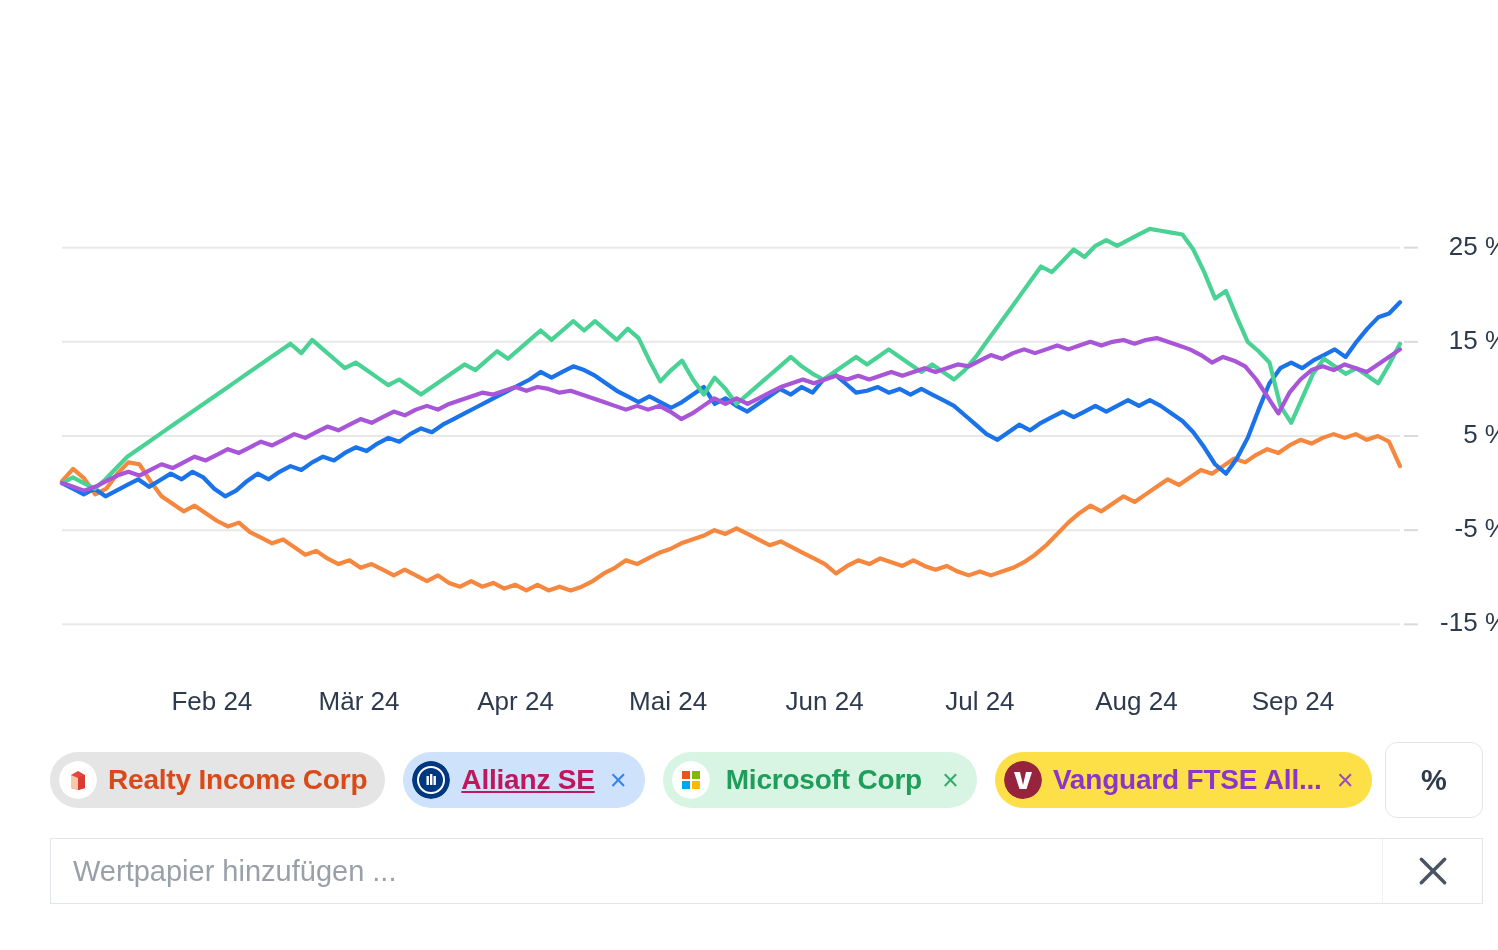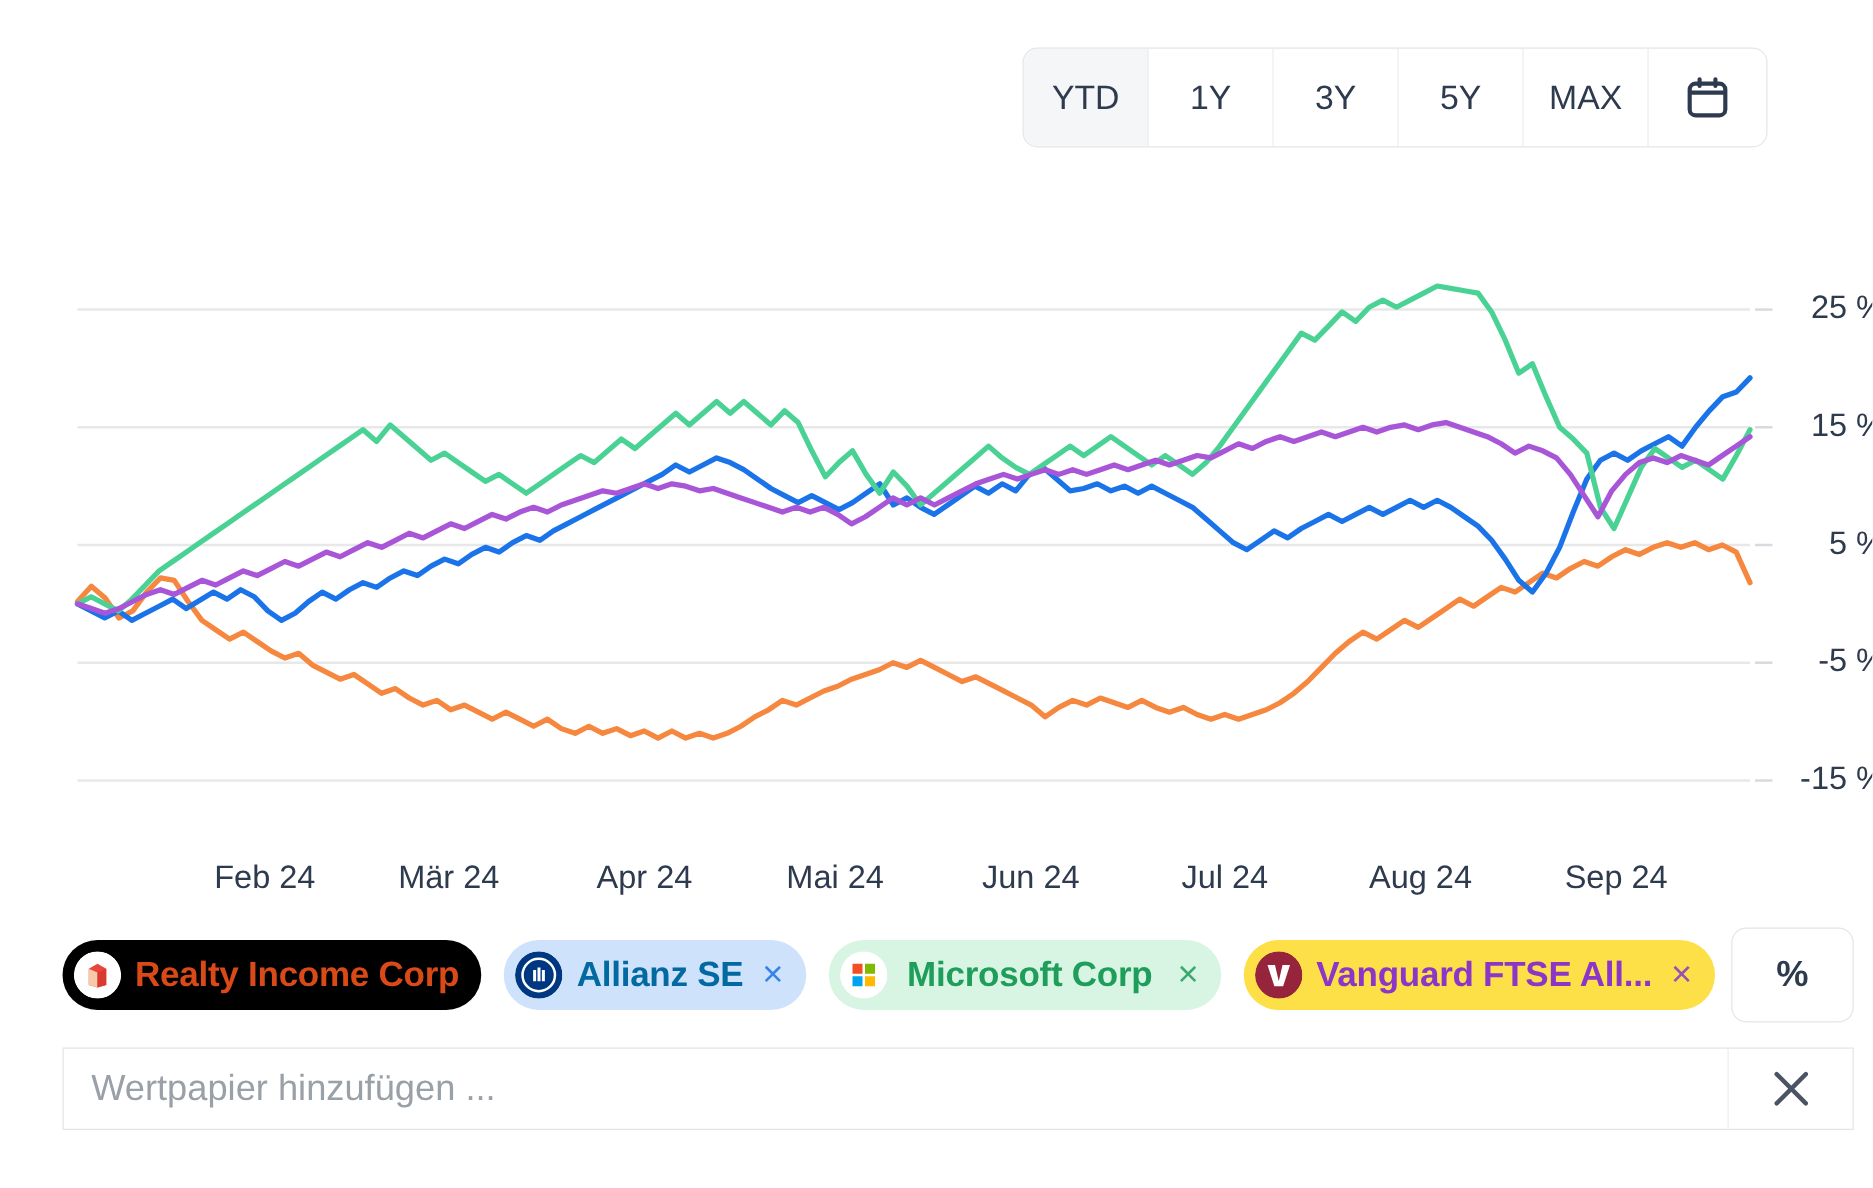--- a/index.html
+++ b/index.html
@@ -166,44 +166,20 @@
     align-items: center;
     justify-content: center;
     cursor: pointer;
   }
 </style>
 </head>
 <body>
 
 <div id="app">
 
-  <div class="range-bar">
-    <div class="range-btn active">
-      <span>YTD</span>
-    </div>
-    <div class="range-btn">
-      <span>1Y</span>
-    </div>
-    <div class="range-btn">
-      <span>3Y</span>
-    </div>
-    <div class="range-btn">
-      <span>5Y</span>
-    </div>
-    <div class="range-btn">
-      <span>MAX</span>
-    </div>
-    <div class="range-btn cal">
-      <svg class="cal-icon" width="38" height="38" viewBox="0 0 24 24">
-        <rect x="3" y="5" width="18" height="16" rx="3" fill="none" stroke="#2e3a4d" stroke-width="2.1"></rect>
-        <path d="M3 9.5 H21" stroke="#2e3a4d" stroke-width="2.1"></path>
-        <path d="M8 2.8 V6.2 M16 2.8 V6.2" stroke="#2e3a4d" stroke-width="2.1" stroke-linecap="round"></path>
-      </svg>
-    </div>
-  </div>
 
   <div class="chart-wrap">
     <svg class="chart-svg" id="chart-svg" width="1498" height="580" viewBox="0 0 1498 580">
       <g id="grid-group">
           <line x1="52" x2="1390" y1="97.66666666666669" y2="97.66666666666669" class="gridline"></line>
           <line x1="1394" x2="1408" y1="97.66666666666669" y2="97.66666666666669" class="tickmark"></line>
           <line x1="52" x2="1390" y1="191.83333333333331" y2="191.83333333333331" class="gridline"></line>
           <line x1="1394" x2="1408" y1="191.83333333333331" y2="191.83333333333331" class="tickmark"></line>
           <line x1="52" x2="1390" y1="286" y2="286" class="gridline"></line>
           <line x1="1394" x2="1408" y1="286" y2="286" class="tickmark"></line>
@@ -232,42 +208,42 @@
       <g id="series-group">
           <path d="M52.00 331.20 L63.06 318.96 L74.12 328.38 L85.17 344.38 L96.23 338.73 L107.29 323.67 L118.35 312.37 L129.40 314.25 L140.46 331.20 L151.52 346.27 L162.58 353.80 L173.64 361.33 L184.69 355.68 L195.75 363.22 L206.81 370.75 L217.87 376.40 L228.93 372.63 L239.98 382.05 L251.04 387.70 L262.10 393.35 L273.16 389.58 L284.21 397.12 L295.27 404.65 L306.33 400.88 L317.39 408.42 L328.45 414.07 L339.50 410.30 L350.56 417.83 L361.62 414.07 L372.68 419.72 L383.74 425.37 L394.79 419.72 L405.85 425.37 L416.91 431.02 L427.97 425.37 L439.02 432.90 L450.08 436.67 L461.14 431.02 L472.20 436.67 L483.26 432.90 L494.31 438.55 L505.37 434.78 L516.43 440.43 L527.49 434.78 L538.55 440.43 L549.60 436.67 L560.66 440.43 L571.72 436.67 L582.78 431.02 L593.83 423.48 L604.89 417.83 L615.95 410.30 L627.01 414.07 L638.07 408.42 L649.12 402.77 L660.18 399.00 L671.24 393.35 L682.30 389.58 L693.36 385.82 L704.41 380.17 L715.47 383.93 L726.53 378.28 L737.59 383.93 L748.64 389.58 L759.70 395.23 L770.76 391.47 L781.82 397.12 L792.88 402.77 L803.93 408.42 L814.99 414.07 L826.05 423.48 L837.11 415.95 L848.17 410.30 L859.22 414.07 L870.28 408.42 L881.34 412.18 L892.40 415.95 L903.45 410.30 L914.51 415.95 L925.57 419.72 L936.63 415.95 L947.69 421.60 L958.74 425.37 L969.80 421.60 L980.86 425.37 L991.92 421.60 L1002.98 417.83 L1014.03 412.18 L1025.09 404.65 L1036.15 395.23 L1047.21 383.93 L1058.26 372.63 L1069.32 363.22 L1080.38 355.68 L1091.44 361.33 L1102.50 353.80 L1113.55 346.27 L1124.61 351.92 L1135.67 344.38 L1146.73 336.85 L1157.79 329.32 L1168.84 334.97 L1179.90 327.43 L1190.96 319.90 L1202.02 323.67 L1213.07 316.13 L1224.13 308.60 L1235.19 312.37 L1246.25 304.83 L1257.31 299.18 L1268.36 302.95 L1279.42 295.42 L1290.48 289.77 L1301.54 293.53 L1312.60 287.88 L1323.65 284.12 L1334.71 287.88 L1345.77 284.12 L1356.83 289.77 L1367.88 286.00 L1378.94 291.65 L1390.00 316.13" class="series-path" stroke="#f5873f"></path>
           <path d="M52.00 333.08 L62.88 338.73 L73.76 344.38 L84.63 338.73 L95.51 346.27 L106.39 340.62 L117.27 334.97 L128.15 329.32 L139.02 336.85 L149.90 330.26 L160.78 323.67 L171.66 329.32 L182.54 321.78 L193.41 327.43 L204.29 338.73 L215.17 346.27 L226.05 340.62 L236.93 331.20 L247.80 323.67 L258.68 329.32 L269.56 321.78 L280.44 316.13 L291.32 319.90 L302.20 312.37 L313.07 306.72 L323.95 310.48 L334.83 302.95 L345.71 297.30 L356.59 301.07 L367.46 293.53 L378.34 287.88 L389.22 291.65 L400.10 284.12 L410.98 278.47 L421.85 282.23 L432.73 274.70 L443.61 269.05 L454.49 263.40 L465.37 257.75 L476.24 252.10 L487.12 246.45 L498.00 240.80 L508.88 235.15 L519.76 229.50 L530.63 221.97 L541.51 227.62 L552.39 221.97 L563.27 216.32 L574.15 220.08 L585.02 225.73 L595.90 233.27 L606.78 240.80 L617.66 246.45 L628.54 252.10 L639.41 246.45 L650.29 252.10 L661.17 257.75 L672.05 252.10 L682.93 244.57 L693.80 237.03 L704.68 253.98 L715.56 248.33 L726.44 255.87 L737.32 261.52 L748.20 253.98 L759.07 246.45 L769.95 238.92 L780.83 244.57 L791.71 237.03 L802.59 242.68 L813.46 229.50 L824.34 223.85 L835.22 233.27 L846.10 242.68 L856.98 240.80 L867.85 237.03 L878.73 242.68 L889.61 238.92 L900.49 244.57 L911.37 238.92 L922.24 244.57 L933.12 250.22 L944.00 255.87 L954.88 265.28 L965.76 274.70 L976.63 284.12 L987.51 289.77 L998.39 282.23 L1009.27 274.70 L1020.15 280.35 L1031.02 272.82 L1041.90 267.17 L1052.78 261.52 L1063.66 267.17 L1074.54 261.52 L1085.41 255.87 L1096.29 261.52 L1107.17 255.87 L1118.05 250.22 L1128.93 255.87 L1139.80 250.22 L1150.68 255.87 L1161.56 263.40 L1172.44 270.93 L1183.32 282.23 L1194.20 297.30 L1205.07 314.25 L1215.95 323.67 L1226.83 308.60 L1237.71 287.88 L1248.59 259.63 L1259.46 233.27 L1270.34 218.20 L1281.22 212.55 L1292.10 218.20 L1302.98 210.67 L1313.85 205.02 L1324.73 199.37 L1335.61 206.90 L1346.49 191.83 L1357.37 178.65 L1368.24 167.35 L1379.12 163.58 L1390.00 152.28" class="series-path" stroke="#1a73e8"></path>
           <path d="M52.00 333.08 L62.88 327.43 L73.76 333.08 L84.63 338.73 L95.51 329.32 L106.39 318.02 L117.27 306.72 L128.15 299.18 L139.02 291.65 L149.90 284.12 L160.78 276.58 L171.66 269.05 L182.54 261.52 L193.41 253.98 L204.29 246.45 L215.17 238.92 L226.05 231.38 L236.93 223.85 L247.80 216.32 L258.68 208.78 L269.56 201.25 L280.44 193.72 L291.32 203.13 L302.20 189.95 L313.07 199.37 L323.95 208.78 L334.83 218.20 L345.71 212.55 L356.59 220.08 L367.46 227.62 L378.34 235.15 L389.22 229.50 L400.10 237.03 L410.98 244.57 L421.85 237.03 L432.73 229.50 L443.61 221.97 L454.49 214.43 L465.37 220.08 L476.24 210.67 L487.12 201.25 L498.00 208.78 L508.88 199.37 L519.76 189.95 L530.63 180.53 L541.51 189.95 L552.39 180.53 L563.27 171.12 L574.15 180.53 L585.02 171.12 L595.90 180.53 L606.78 189.95 L617.66 178.65 L628.54 188.07 L639.41 210.67 L650.29 231.38 L661.17 220.08 L672.05 210.67 L682.93 229.50 L693.80 244.57 L704.68 227.62 L715.56 238.92 L726.44 253.98 L737.32 244.57 L748.20 235.15 L759.07 225.73 L769.95 216.32 L780.83 206.90 L791.71 216.32 L802.59 223.85 L813.46 229.50 L824.34 221.97 L835.22 214.43 L846.10 206.90 L856.98 214.43 L867.85 206.90 L878.73 199.37 L889.61 206.90 L900.49 214.43 L911.37 221.97 L922.24 214.43 L933.12 221.97 L944.00 229.50 L954.88 220.08 L965.76 206.90 L976.63 191.83 L987.51 176.77 L998.39 161.70 L1009.27 146.63 L1020.15 131.57 L1031.02 116.50 L1041.90 122.15 L1052.78 110.85 L1063.66 99.55 L1074.54 107.08 L1085.41 95.78 L1096.29 90.13 L1107.17 95.78 L1118.05 90.13 L1128.93 84.48 L1139.80 78.83 L1150.68 80.72 L1161.56 82.60 L1172.44 84.48 L1183.32 99.55 L1194.20 122.15 L1205.07 148.52 L1215.95 140.98 L1226.83 167.35 L1237.71 191.83 L1248.59 201.25 L1259.46 212.55 L1270.34 255.87 L1281.22 272.82 L1292.10 248.33 L1302.98 223.85 L1313.85 208.78 L1324.73 216.32 L1335.61 223.85 L1346.49 218.20 L1357.37 225.73 L1368.24 233.27 L1379.12 214.43 L1390.00 193.72" class="series-path" stroke="#4ad295"></path>
           <path d="M52.00 333.08 L63.06 336.85 L74.12 340.62 L85.17 336.85 L96.23 331.20 L107.29 325.55 L118.35 321.78 L129.40 325.55 L140.46 319.90 L151.52 314.25 L162.58 318.02 L173.64 312.37 L184.69 306.72 L195.75 310.48 L206.81 304.83 L217.87 299.18 L228.93 302.95 L239.98 297.30 L251.04 291.65 L262.10 295.42 L273.16 289.77 L284.21 284.12 L295.27 287.88 L306.33 282.23 L317.39 276.58 L328.45 280.35 L339.50 274.70 L350.56 269.05 L361.62 272.82 L372.68 267.17 L383.74 261.52 L394.79 265.28 L405.85 259.63 L416.91 255.87 L427.97 259.63 L439.02 253.98 L450.08 250.22 L461.14 246.45 L472.20 242.68 L483.26 244.57 L494.31 240.80 L505.37 237.03 L516.43 240.80 L527.49 237.03 L538.55 238.92 L549.60 242.68 L560.66 240.80 L571.72 244.57 L582.78 248.33 L593.83 252.10 L604.89 255.87 L615.95 259.63 L627.01 255.87 L638.07 259.63 L649.12 255.87 L660.18 261.52 L671.24 269.05 L682.30 263.40 L693.36 255.87 L704.41 248.33 L715.47 253.98 L726.53 248.33 L737.59 253.98 L748.64 248.33 L759.70 242.68 L770.76 237.03 L781.82 233.27 L792.88 229.50 L803.93 233.27 L814.99 229.50 L826.05 225.73 L837.11 229.50 L848.17 225.73 L859.22 229.50 L870.28 225.73 L881.34 221.97 L892.40 225.73 L903.45 221.97 L914.51 218.20 L925.57 221.97 L936.63 218.20 L947.69 214.43 L958.74 216.32 L969.80 210.67 L980.86 205.02 L991.92 208.78 L1002.98 203.13 L1014.03 199.37 L1025.09 203.13 L1036.15 199.37 L1047.21 195.60 L1058.26 199.37 L1069.32 195.60 L1080.38 191.83 L1091.44 195.60 L1102.50 191.83 L1113.55 189.95 L1124.61 193.72 L1135.67 189.95 L1146.73 188.07 L1157.79 191.83 L1168.84 195.60 L1179.90 199.37 L1190.96 205.02 L1202.02 212.55 L1213.07 206.90 L1224.13 210.67 L1235.19 216.32 L1246.25 229.50 L1257.31 246.45 L1268.36 263.40 L1279.42 242.68 L1290.48 229.50 L1301.54 220.08 L1312.60 216.32 L1323.65 220.08 L1334.71 214.43 L1345.77 218.20 L1356.83 221.97 L1367.88 214.43 L1378.94 206.90 L1390.00 199.37" class="series-path" stroke="#a855d8"></path>
         </g>
     </svg>
   </div>
 
   <div class="legend-row" id="legend-row">
-      <div class="chip" style="background: #000000;">
+      <div class="chip" style="background: #e5e5e5;">
         <span class="chip-logo">
           <svg width="38" height="38" viewBox="0 0 38 38">
             <circle cx="19" cy="19" r="19" fill="#ffffff"></circle>
             <path d="M12 14 L19 10 L26 14 L26 27 L19 29 L12 27 Z" fill="#e8453c"></path>
             <path d="M12 14 L19 17 L19 29 L12 27 Z" fill="#f6c9a8"></path>
             <path d="M19 17 L26 14 L26 27 L19 29 Z" fill="#d93b30"></path>
           </svg>
         </span>
         <span class="chip-label" style="color: rgb(217, 74, 24);">Realty Income Corp</span>
       </div>
       <div class="chip" style="background: rgb(207, 226, 251);">
         <span class="chip-logo">
           <svg width="38" height="38" viewBox="0 0 38 38">
             <circle cx="19" cy="19" r="19" fill="#003781"></circle>
             <circle cx="19" cy="19" r="13" fill="none" stroke="#ffffff" stroke-width="2"></circle>
             <rect x="14.5" y="15" width="2.4" height="9" fill="#ffffff"></rect>
             <rect x="18" y="13" width="2.4" height="11" fill="#ffffff"></rect>
             <rect x="21.5" y="15" width="2.4" height="9" fill="#ffffff"></rect>
           </svg>
         </span>
-        <span class="chip-label" style="color: #0369a1;">Allianz SE</span>
+        <span class="chip-label" style="color: #be185d; text-decoration: underline;">Allianz SE</span>
         <span class="chip-x" style="color: rgb(26, 115, 232);">×</span>
       </div>
       <div class="chip" style="background: rgb(216, 245, 228); gap: 16px;">
         <span class="chip-logo">
           <svg width="38" height="38" viewBox="0 0 38 38">
             <circle cx="19" cy="19" r="19" fill="#ffffff"></circle>
             <rect x="10" y="10" width="8" height="8" fill="#f25022"></rect>
             <rect x="20" y="10" width="8" height="8" fill="#7fba00"></rect>
             <rect x="10" y="20" width="8" height="8" fill="#00a4ef"></rect>
             <rect x="20" y="20" width="8" height="8" fill="#ffb900"></rect>

